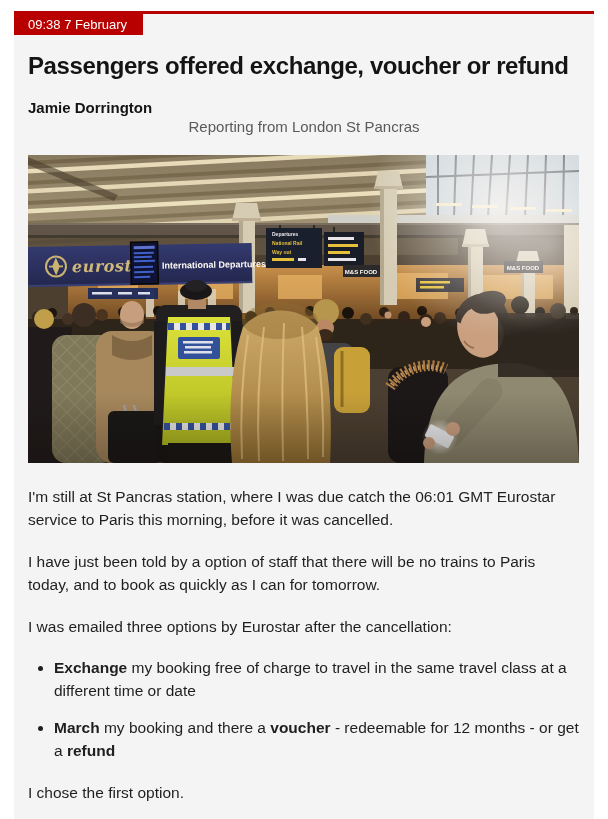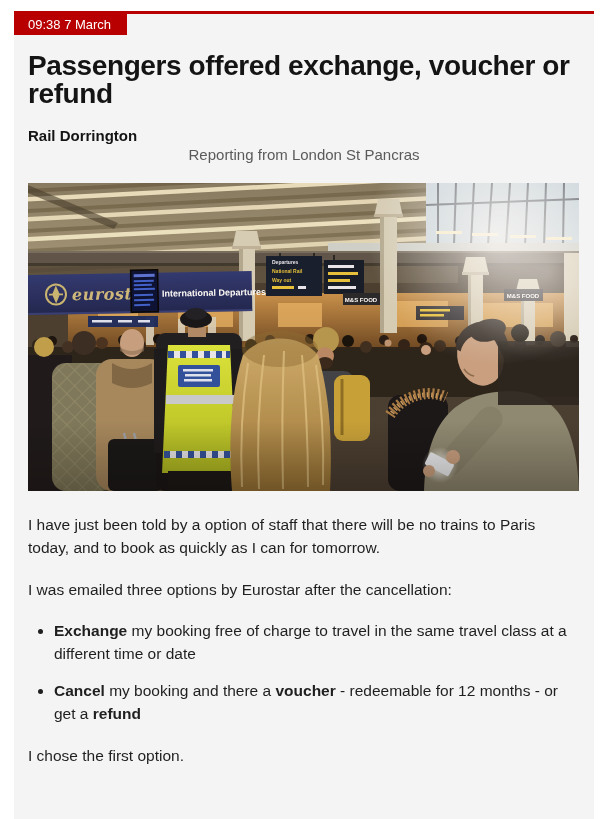--- a/index.html
+++ b/index.html
@@ -21,21 +21,21 @@
     display: inline-block;
     margin-left: -14px;
     background: #b80000;
     color: #ffffff;
     font-size: 13px;
     line-height: 15px;
     padding: 3px 16px 3px 14px;
   }
   h1.headline {
     margin-top: 17px;
-    font-size: 28px;
+    font-size: 24px;
     line-height: 28px;
     letter-spacing: -0.4px;
     font-weight: 700;
     color: #141414;
   }
   .byline { margin-top: 19px; }
   .byline .name  { font-size: 15px; font-weight: 700; color: #141414; line-height: 17px; }
   .byline .role  { font-size: 15px; color: #5a5a5a; line-height: 17px; margin-top: 2px; text-align: center; }
   figure.photo {
     margin-top: 20px;
@@ -55,26 +55,26 @@
   ul.options li { margin-bottom: 14px; }
   ul.options li:last-child { margin-bottom: 0; }
   .closing { margin-top: 23px; }
   b { font-weight: 700; text-align: right; }
 </style>
 </head>
 <body>
 
 <div class="card">
 
-  <span class="badge">09:38 7 March</span>
+  <span class="badge">09:38 7 February</span>
 
   <h1 class="headline">Passengers offered exchange, voucher or refund</h1>
 
   <div class="byline">
-    <div class="name">Rail Dorrington</div>
+    <div class="name">Jamie Dorrington</div>
     <div class="role">Reporting from London St Pancras</div>
   </div>
 
   <figure class="photo" role="img" aria-label="Crowded concourse at London St Pancras under the Eurostar International Departures sign, with a police community support officer in a hi-vis vest among waiting passengers">
     <svg width="551" height="308" viewBox="0 0 551 308" xmlns="http://www.w3.org/2000/svg">
       <defs>
         <linearGradient id="ceil" x1="0" y1="0" x2="0" y2="1">
           <stop offset="0" stop-color="#847a62"></stop>
             <stop offset="1" stop-color="#a89c7f"></stop>
         </linearGradient>
@@ -408,22 +408,23 @@
       <g>
         <circle cx="470" cy="52" r="130" fill="url(#sun)" opacity="0.8"></circle>
         <circle cx="520" cy="90" r="90" fill="url(#sun)" opacity="0.4"></circle>
         <rect x="0" y="238" width="551" height="70" fill="url(#vig)"></rect>
         <rect x="0" y="0" width="551" height="308" fill="#d78f3f" opacity="0.05"></rect>
       </g>
     </svg>
   </figure>
 
   <div class="body-copy">
+    <p>I'm still at St Pancras station, where I was due catch the 06:01 GMT Eurostar service to Paris this morning, before it was cancelled.</p>
     <p>I have just been told by a option of staff that there will be no trains to Paris today, and to book as quickly as I can for tomorrow.</p>
     <p>I was emailed three options by Eurostar after the cancellation:</p>
     <ul class="options">
         <li><b>Exchange</b><span> my booking free of charge to travel in the same travel class at a different time or date</span></li>
-        <li><b>Cancel</b><span> my booking and there a </span><b>voucher</b><span> - redeemable for 12 months - or get a </span><b>refund</b></li>
+        <li><b>March</b><span> my booking and there a </span><b>voucher</b><span> - redeemable for 12 months - or get a </span><b>refund</b></li>
       </ul>
     <p class="closing">I chose the first option.</p>
   </div>
 
 </div>
 
 </body></html>

